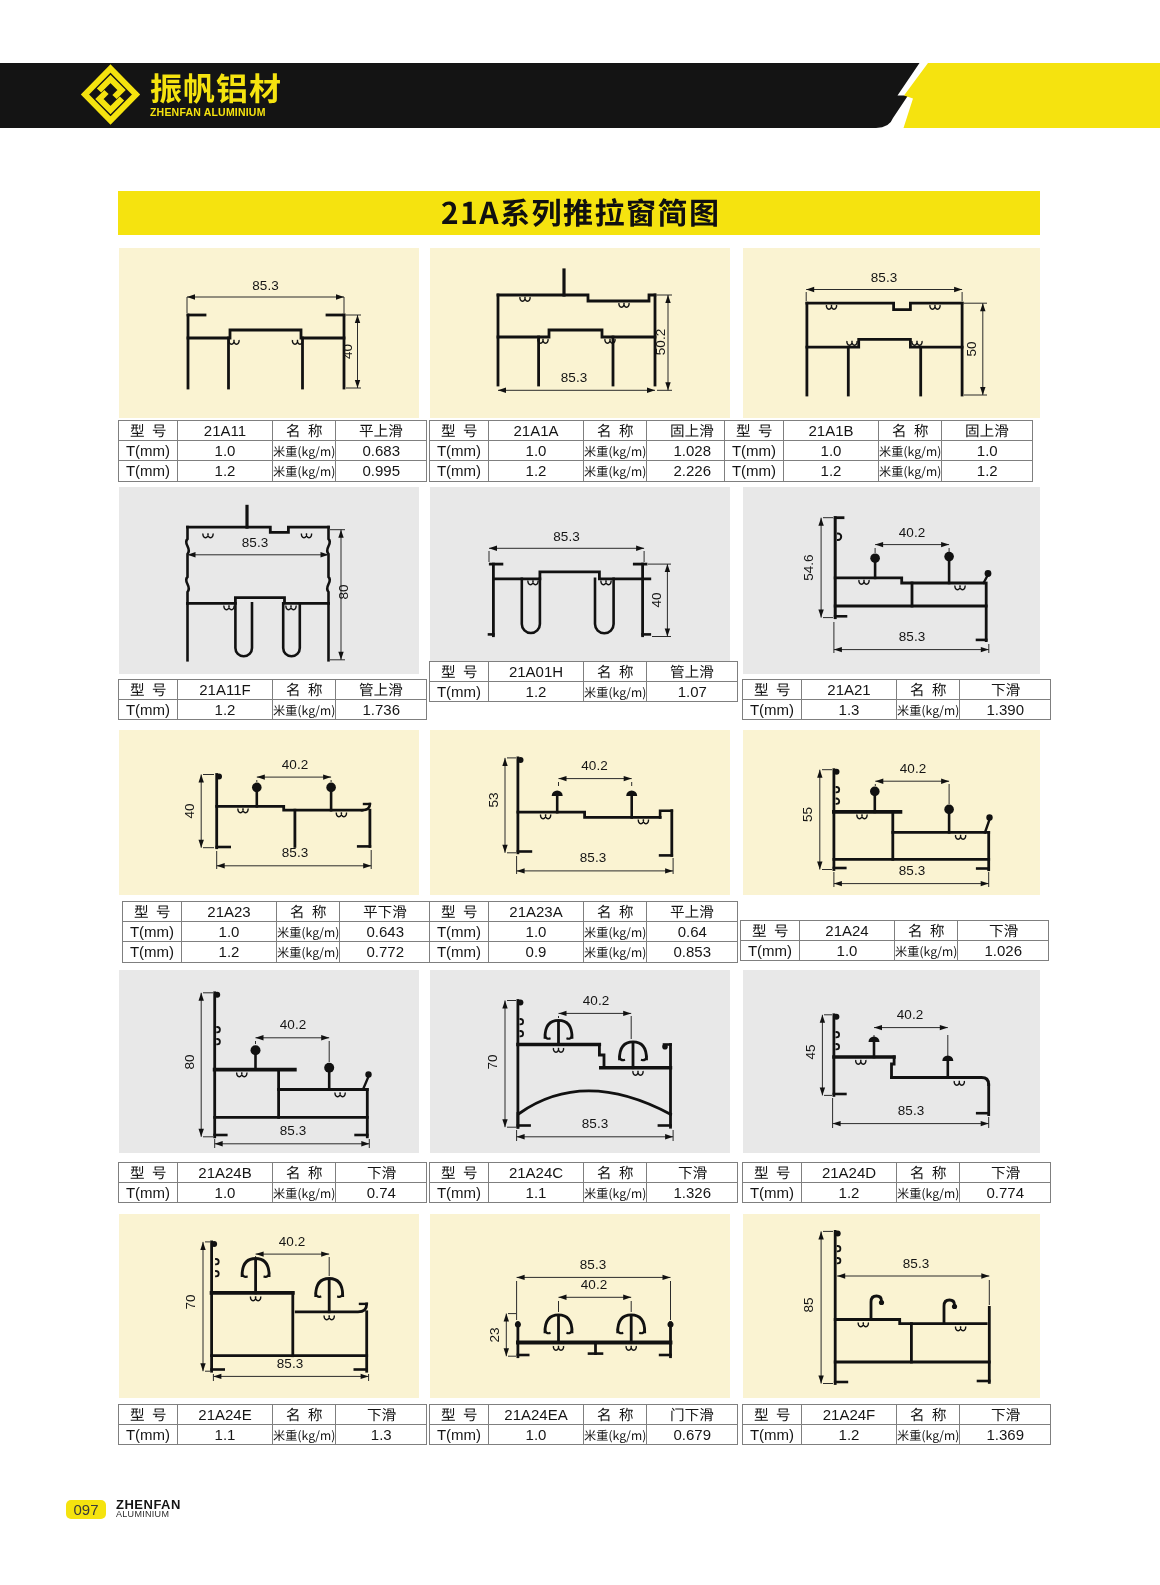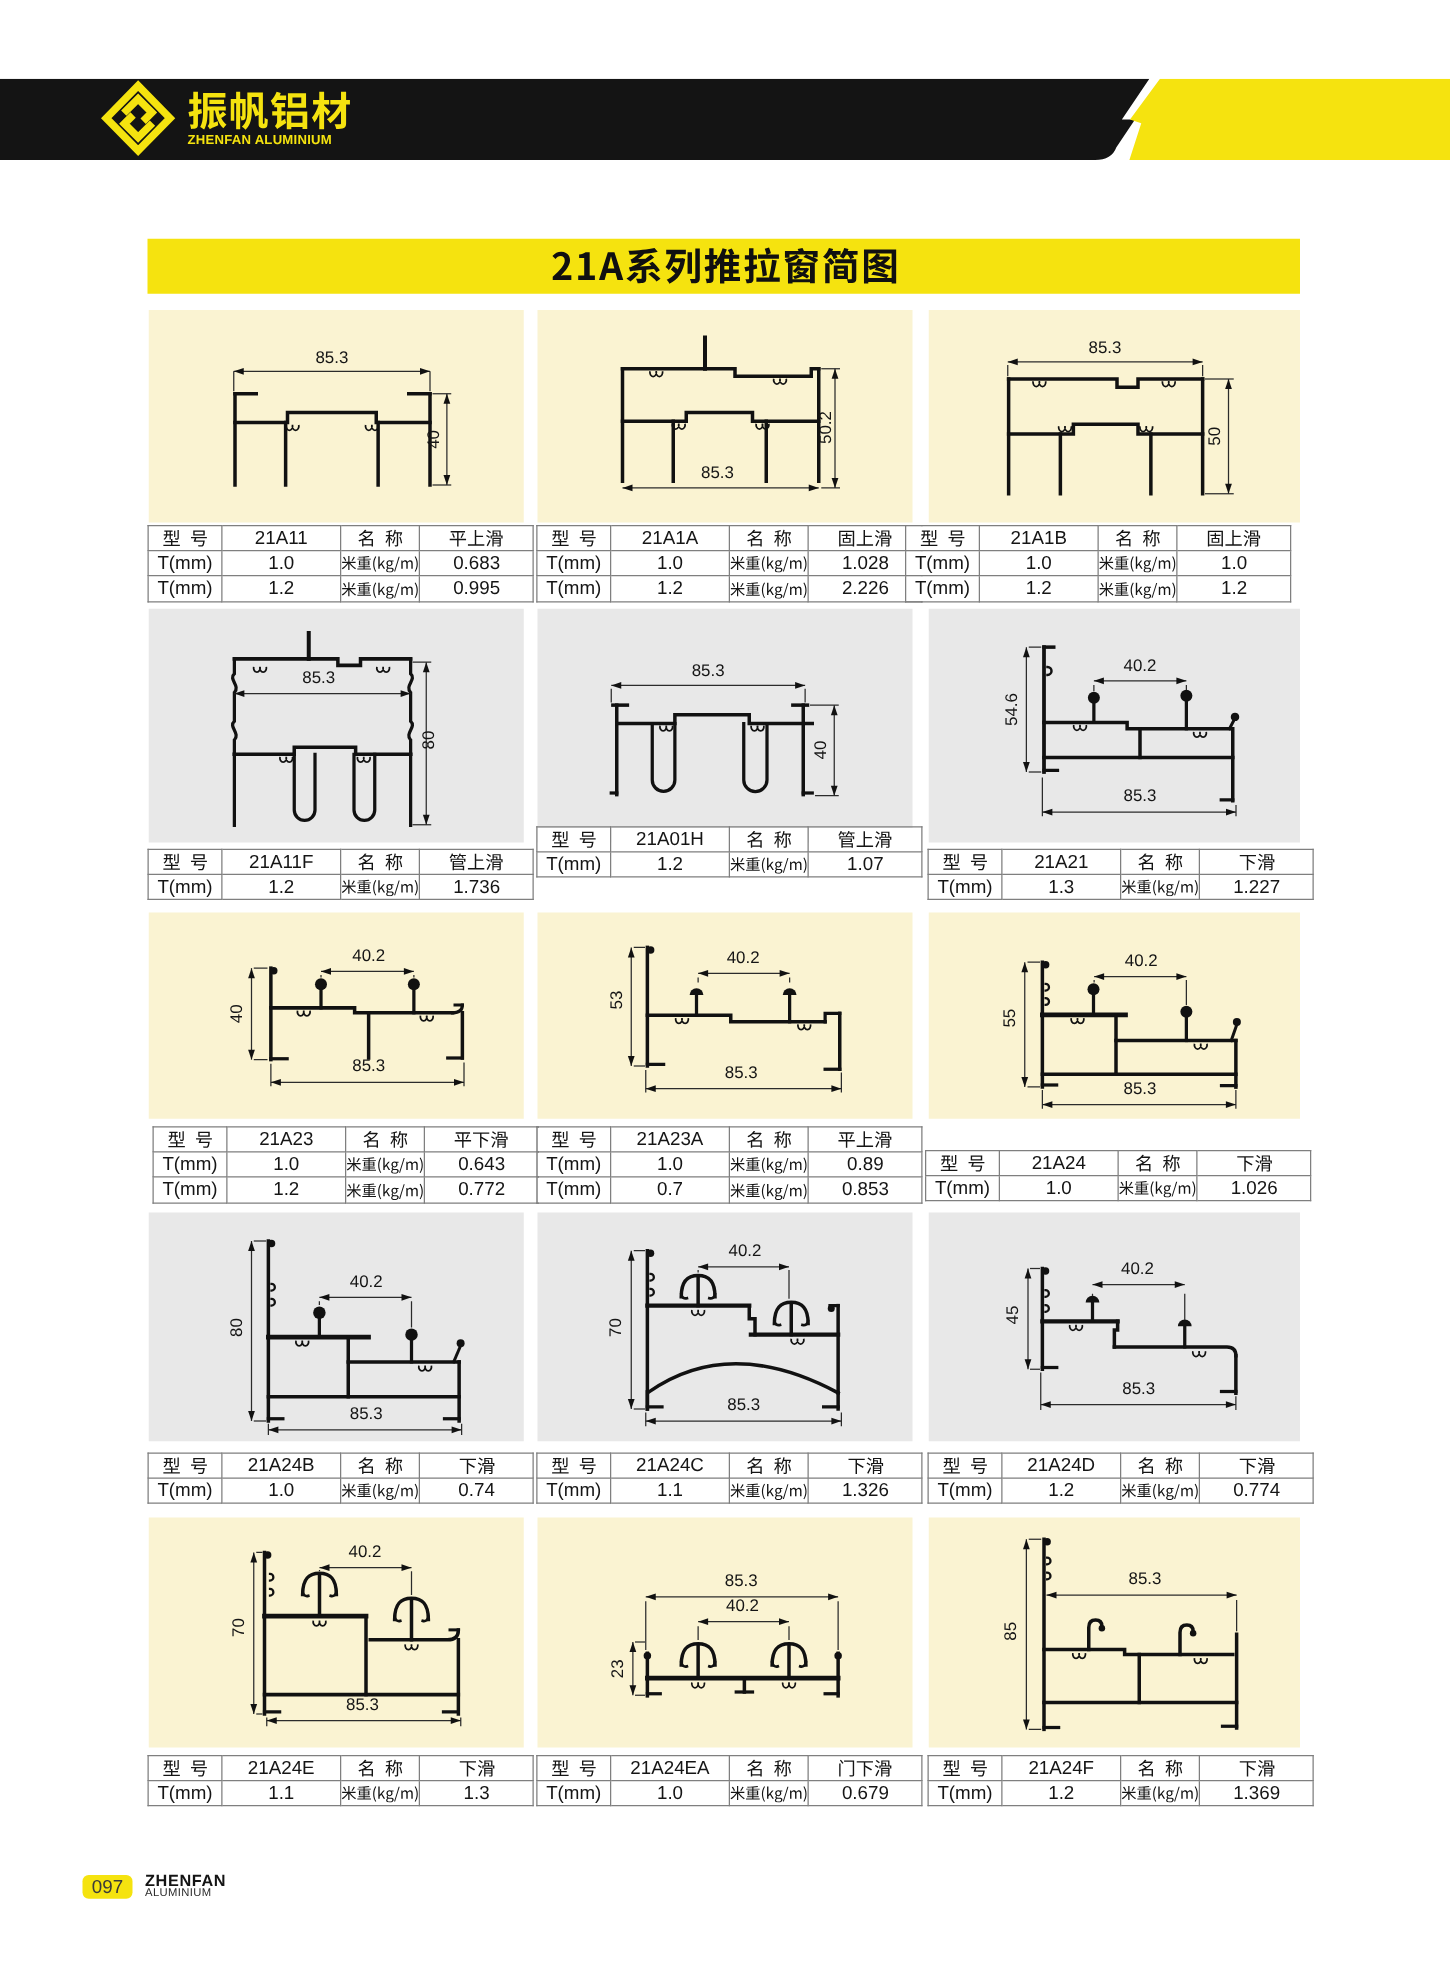--- a/index.html
+++ b/index.html
@@ -1032,21 +1032,21 @@
               <use href="#g8" xlink:href="#g8" x="0"></use>
               <use href="#g9" xlink:href="#g9" x="1000"></use>
               <use href="#g10" xlink:href="#g10" x="2000"></use>
               <use href="#g11" xlink:href="#g11" x="2338"></use>
               <use href="#g12" xlink:href="#g12" x="2890"></use>
               <use href="#g13" xlink:href="#g13" x="3454"></use>
               <use href="#g14" xlink:href="#g14" x="3846"></use>
               <use href="#g15" xlink:href="#g15" x="4772"></use>
             </g>
           </svg></td>
-        <td style="width:90px">1.227</td>
+        <td style="width:90px">1.390</td>
       </tr>
     </tbody>
   </table>
 
 <table class="tbl" style="left:122px;top:901px">
     <tbody>
       <tr>
         <td style="width:58px"><svg width="36.5" height="16.8" style="vertical-align:middle">
             <g fill="#151515" transform="translate(0,13.1) scale(0.01460,-0.01460)">
               <use href="#g0" xlink:href="#g0" x="0"></use>
@@ -1137,25 +1137,25 @@
               <use href="#g8" xlink:href="#g8" x="0"></use>
               <use href="#g9" xlink:href="#g9" x="1000"></use>
               <use href="#g10" xlink:href="#g10" x="2000"></use>
               <use href="#g11" xlink:href="#g11" x="2338"></use>
               <use href="#g12" xlink:href="#g12" x="2890"></use>
               <use href="#g13" xlink:href="#g13" x="3454"></use>
               <use href="#g14" xlink:href="#g14" x="3846"></use>
               <use href="#g15" xlink:href="#g15" x="4772"></use>
             </g>
           </svg></td>
-        <td style="width:90px">0.89</td>
-      </tr>
-      <tr>
-        <td style="width:58px">T(mm)</td>
-        <td style="width:94px">0.7</td>
+        <td style="width:90px">0.64</td>
+      </tr>
+      <tr>
+        <td style="width:58px">T(mm)</td>
+        <td style="width:94px">0.9</td>
         <td style="width:55px"><svg width="62.3" height="14.0" style="vertical-align:middle">
             <g fill="#151515" transform="translate(0,11.0) scale(0.01220,-0.01220)">
               <use href="#g8" xlink:href="#g8" x="0"></use>
               <use href="#g9" xlink:href="#g9" x="1000"></use>
               <use href="#g10" xlink:href="#g10" x="2000"></use>
               <use href="#g11" xlink:href="#g11" x="2338"></use>
               <use href="#g12" xlink:href="#g12" x="2890"></use>
               <use href="#g13" xlink:href="#g13" x="3454"></use>
               <use href="#g14" xlink:href="#g14" x="3846"></use>
               <use href="#g15" xlink:href="#g15" x="4772"></use>

